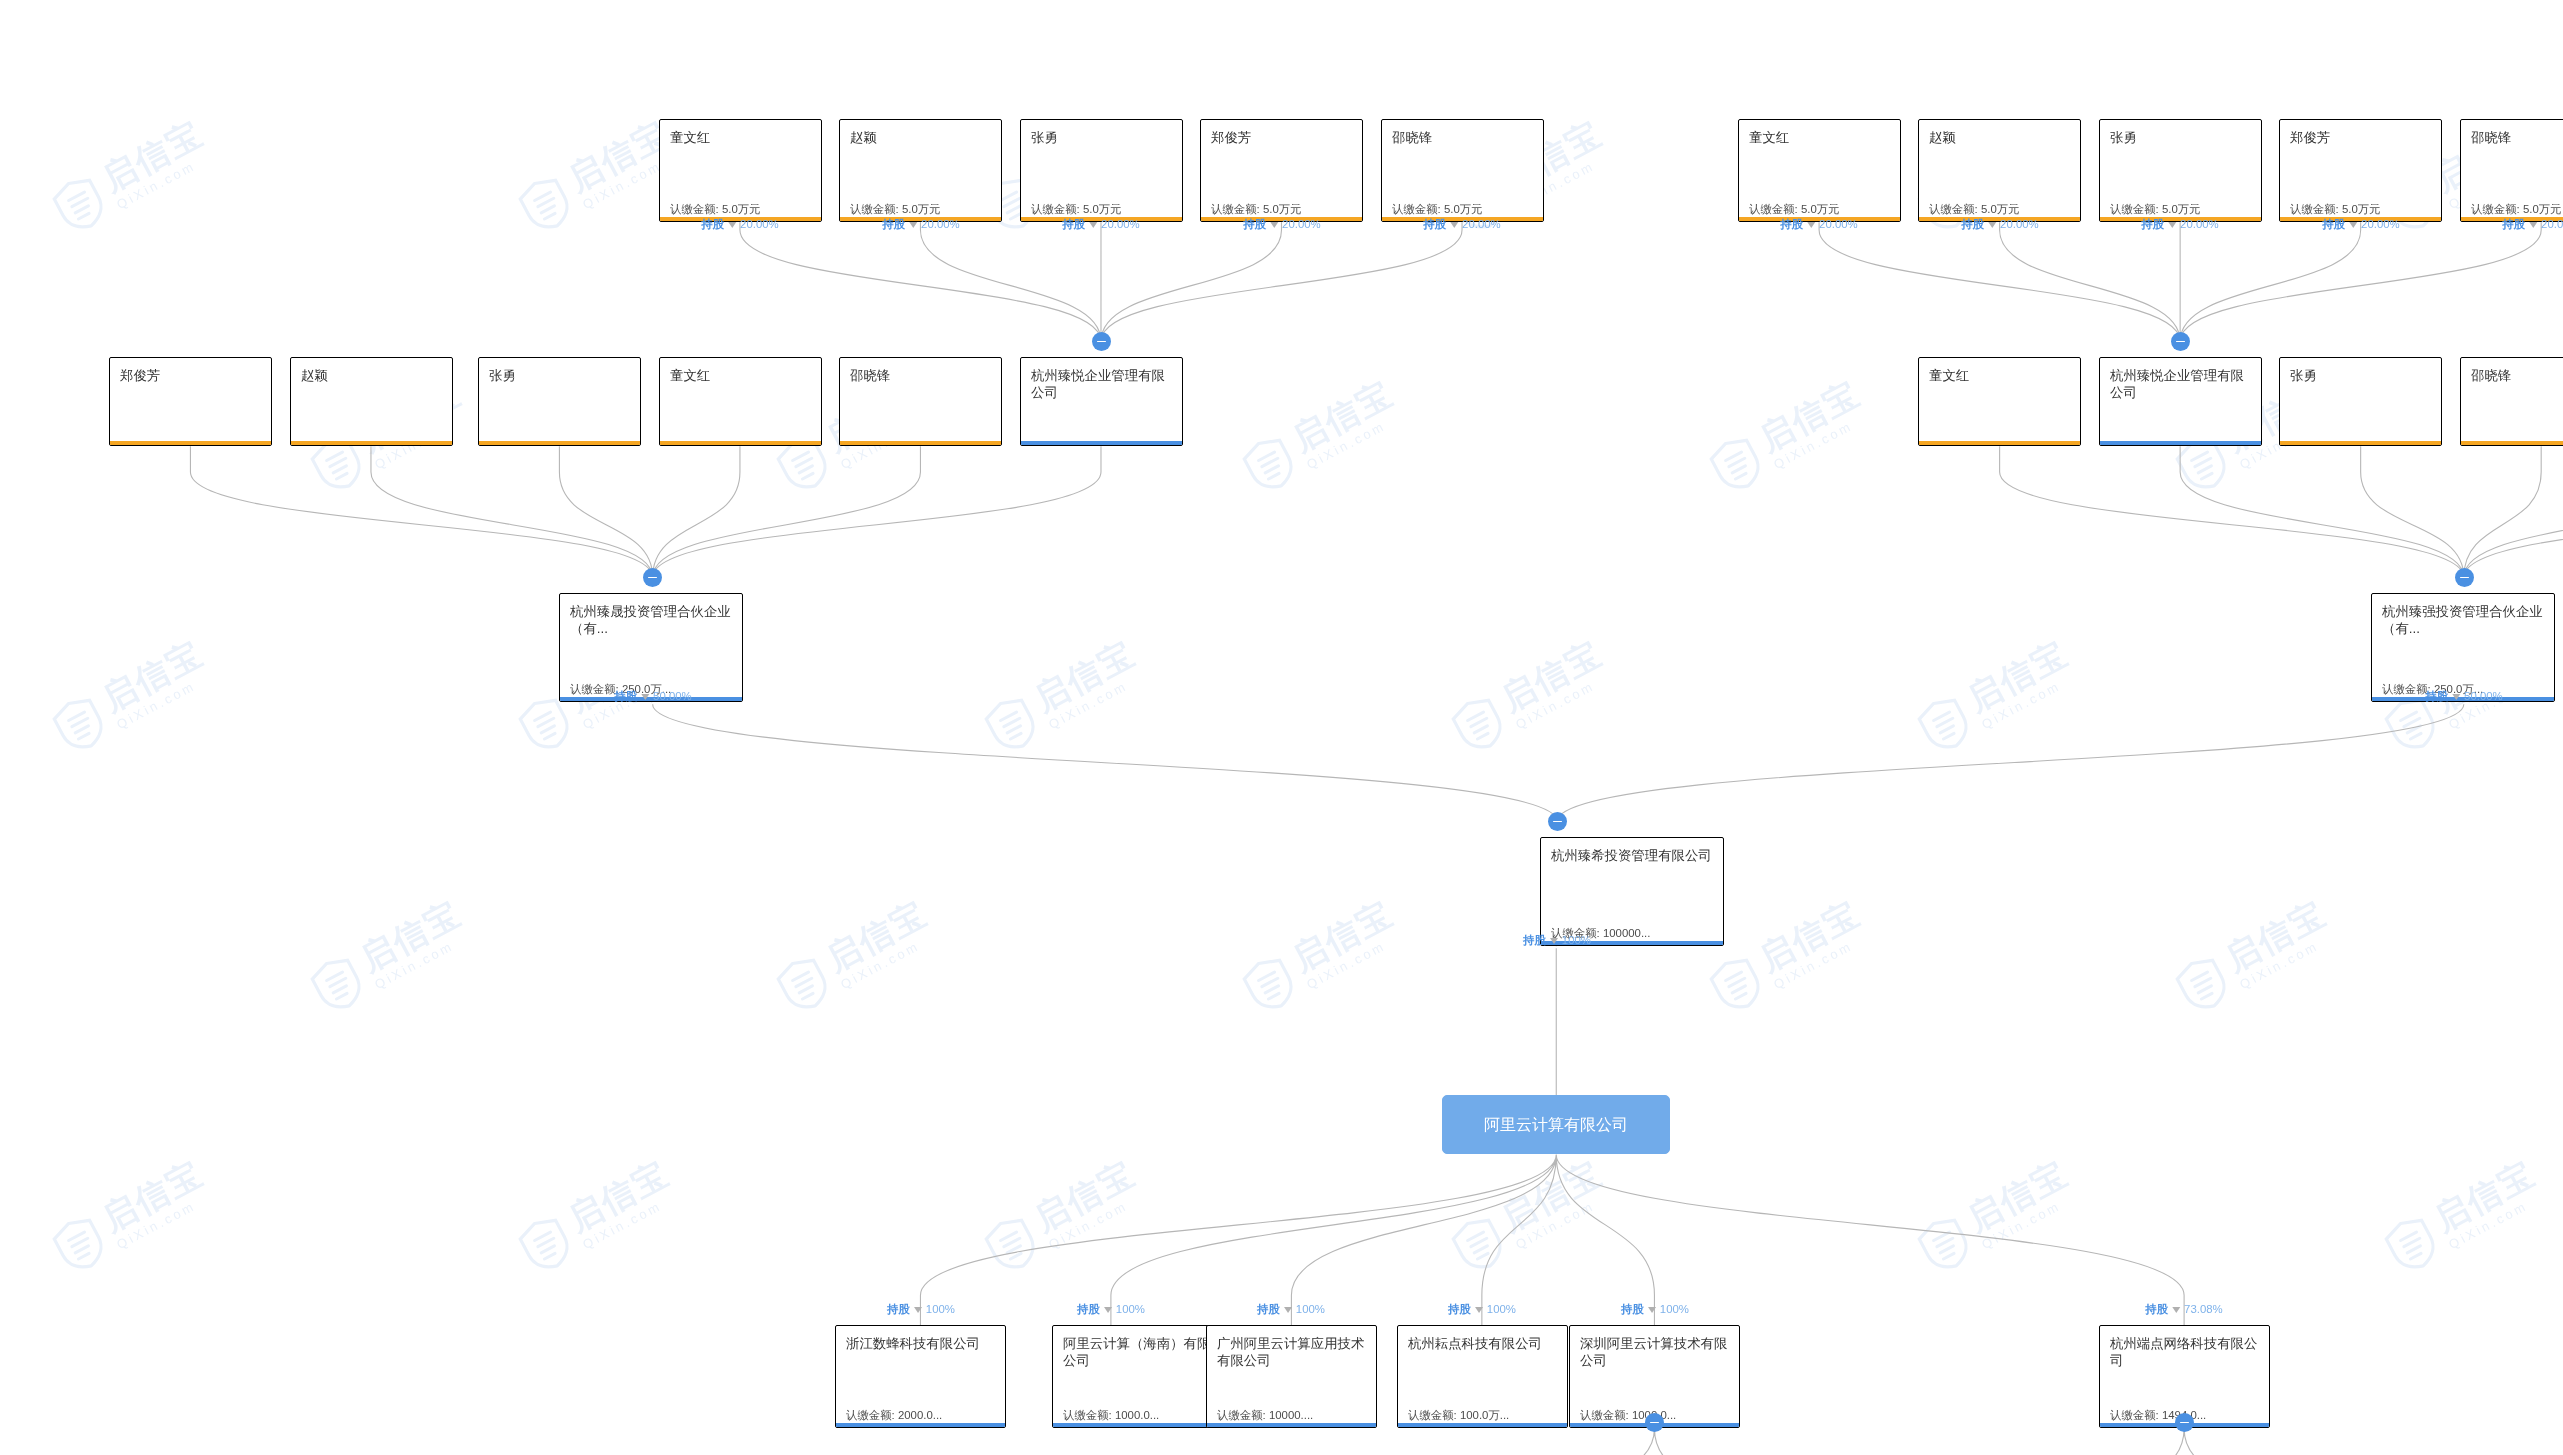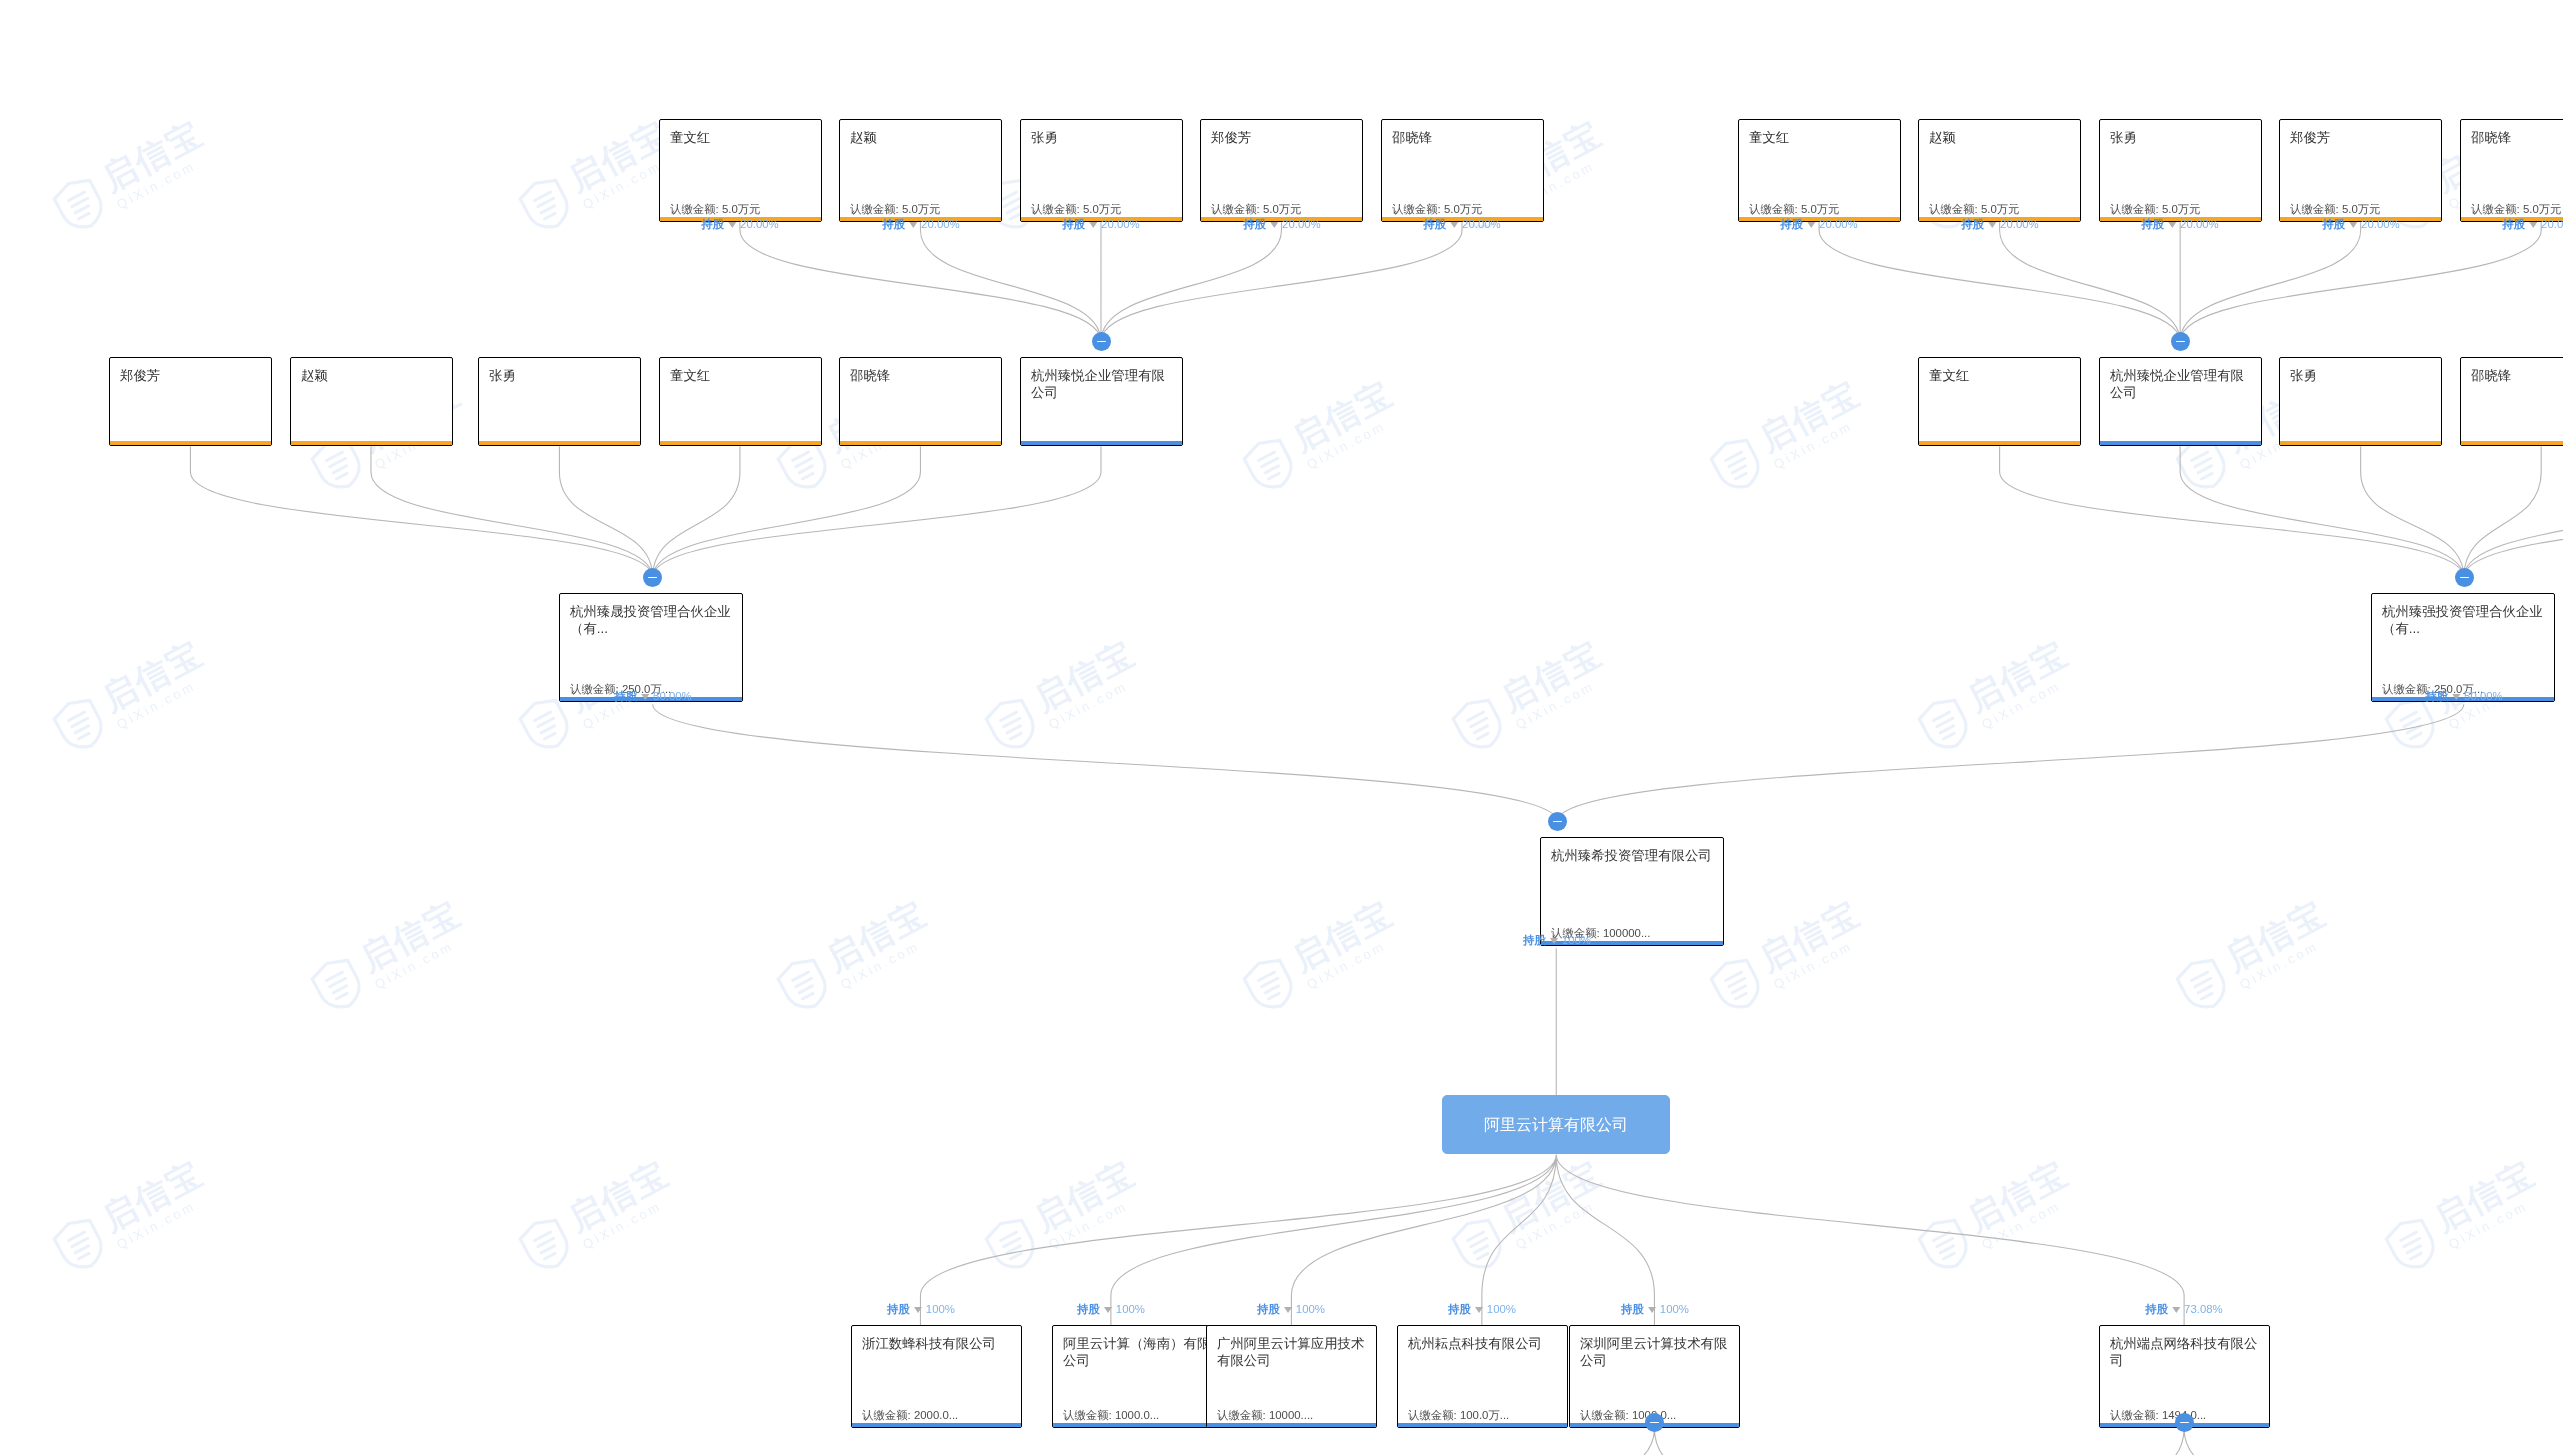--- a/index.html
+++ b/index.html
@@ -620,21 +620,21 @@
       <div class="node company" style="left:1540px;top:837px;width:184px;height:109px;">
         <div class="body">
           <div class="nm">杭州臻希投资管理有限公司</div>
           <div class="amt">认缴金额: 100000...</div>
           <div class="bar"></div>
         </div>
       </div>
       <div class="node root" style="left:1442px;top:1095px;width:228px;height:59px;">
         <div class="nm">阿里云计算有限公司</div>
       </div>
-      <div class="node company" style="left:835px;top:1325px;width:171px;height:103px;margin-left:16px;">
+      <div class="node company" style="left:835px;top:1325px;width:171px;height:103px;">
         <div class="body">
           <div class="nm">浙江数蜂科技有限公司</div>
           <div class="amt">认缴金额: 2000.0...</div>
           <div class="bar"></div>
         </div>
       </div>
       <div class="node company" style="left:1026px;top:1325px;width:171px;height:103px;margin-left:26px;">
         <div class="body">
           <div class="nm">阿里云计算（海南）有限公司</div>
           <div class="amt">认缴金额: 1000.0...</div>

